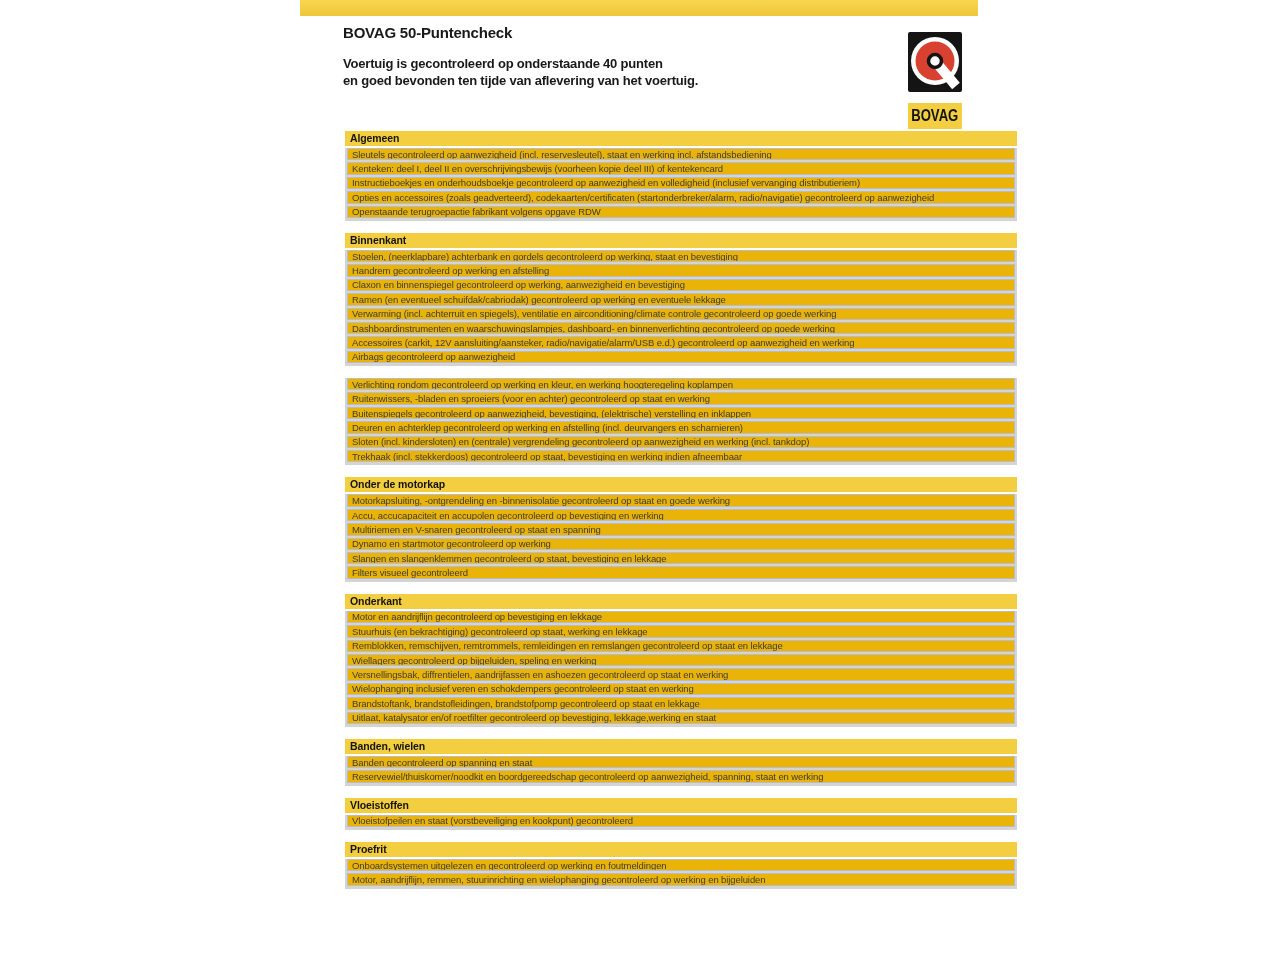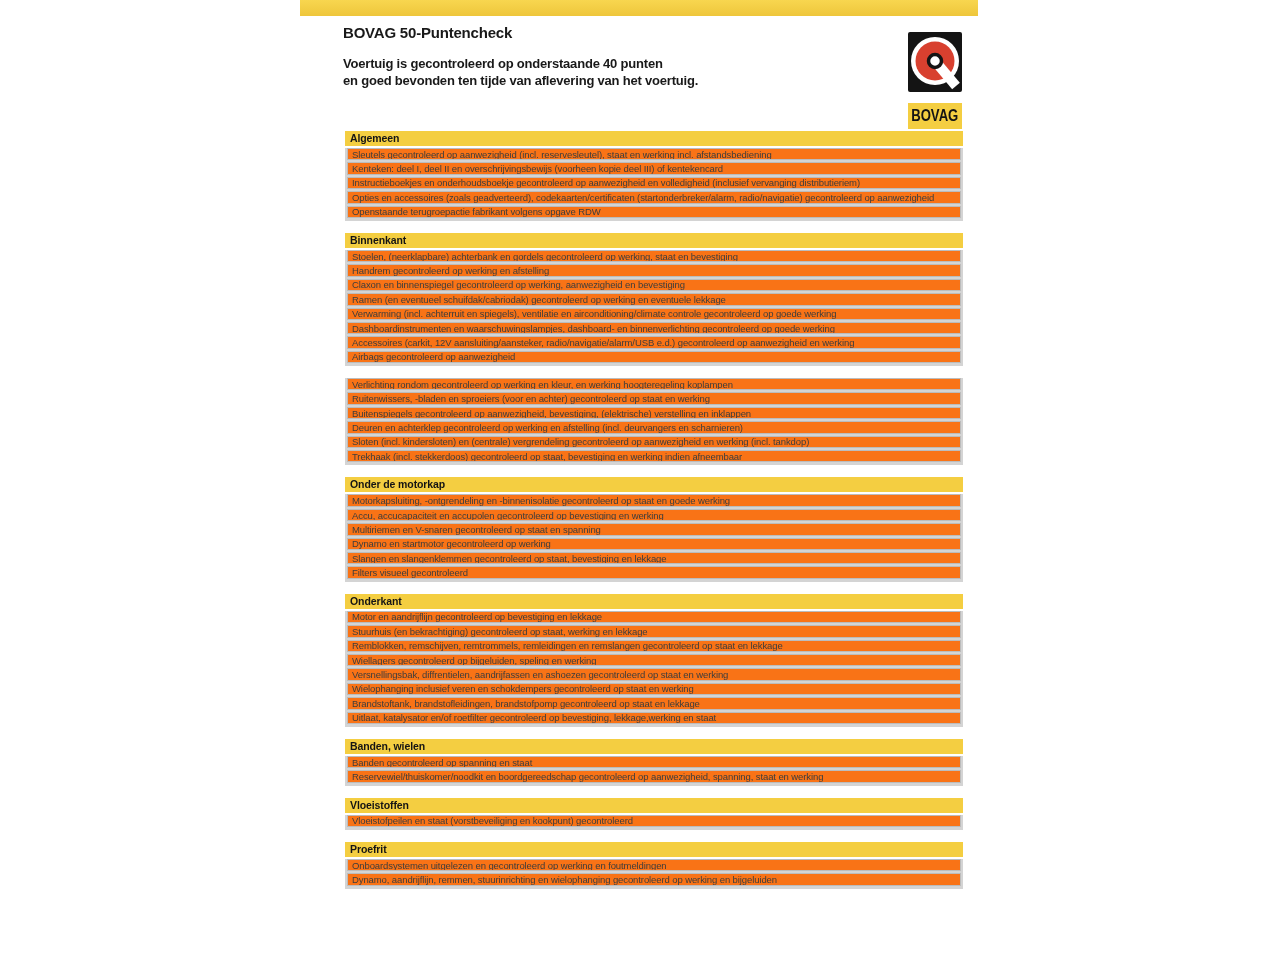--- a/index.html
+++ b/index.html
@@ -14,32 +14,32 @@
   }
   .doc{position:absolute;left:345px;top:0;width:618px;}
   .doc-title{
     position:absolute;left:-2px;top:24px;font-size:15px;font-weight:700;
     color:#191919;letter-spacing:-0.2px;white-space:nowrap;
   }
   .doc-subtitle{
     position:absolute;left:-2px;top:56px;font-size:13px;font-weight:700;
     color:#191919;line-height:16.5px;letter-spacing:-0.2px;white-space:nowrap;
   }
-  .checklist{position:absolute;left:0;top:131px;width:618px;}
+  .checklist{position:absolute;left:0;top:131px;width:672px;}
   .section{margin-bottom:12px;}
   .sec-h{
     height:15px;line-height:15px;background:#f4ce41;color:#141414;
     font-size:10.5px;font-weight:700;padding-left:5px;letter-spacing:-0.1px;
   }
   .sec-rows{
     margin-top:2px;background:#d4d4d4;padding:0 2px 3px 2px;
     display:flex;flex-direction:column;gap:2px;
   }
   .row{
-    height:12.4px;background:#f97316;border:1px solid #bcbcbc;
+    height:12.4px;background:#eab308;border:1px solid #bcbcbc;
     box-sizing:border-box;display:flex;align-items:center;
     padding-left:4px;font-size:9.5px;color:#3d3d3d;
     letter-spacing:-0.1px;white-space:nowrap;overflow:hidden;
   }
   .logo{position:absolute;left:908px;top:32px;width:54px;}
   .logo-mark{display:block;width:54px;height:60px;}
   .logo-band{
     margin-top:11px;height:26px;background:#f4ce41;
     display:flex;align-items:center;justify-content:center;
   }
@@ -127,21 +127,21 @@
       <section class="section">
         <div class="sec-h">Vloeistoffen</div>
         <div class="sec-rows">
           <div class="row">Vloeistofpeilen en staat (vorstbeveiliging en kookpunt) gecontroleerd</div>
         </div>
       </section>
       <section class="section">
         <div class="sec-h">Proefrit</div>
         <div class="sec-rows">
           <div class="row">Onboardsystemen uitgelezen en gecontroleerd op werking en foutmeldingen</div>
-          <div class="row">Dynamo, aandrijflijn, remmen, stuurinrichting en wielophanging gecontroleerd op werking en bijgeluiden</div>
+          <div class="row">Motor, aandrijflijn, remmen, stuurinrichting en wielophanging gecontroleerd op werking en bijgeluiden</div>
         </div>
       </section>
     </div>
 </div>
 
 <div class="logo">
   <svg class="logo-mark" viewBox="0 0 54 60" xmlns="http://www.w3.org/2000/svg">
     <rect x="0" y="0" width="54" height="60" rx="2" fill="#141414"></rect>
     <circle cx="27" cy="29" r="24" fill="#ffffff"></circle>
     <circle cx="27" cy="29" r="19.5" fill="#d8402f"></circle>

